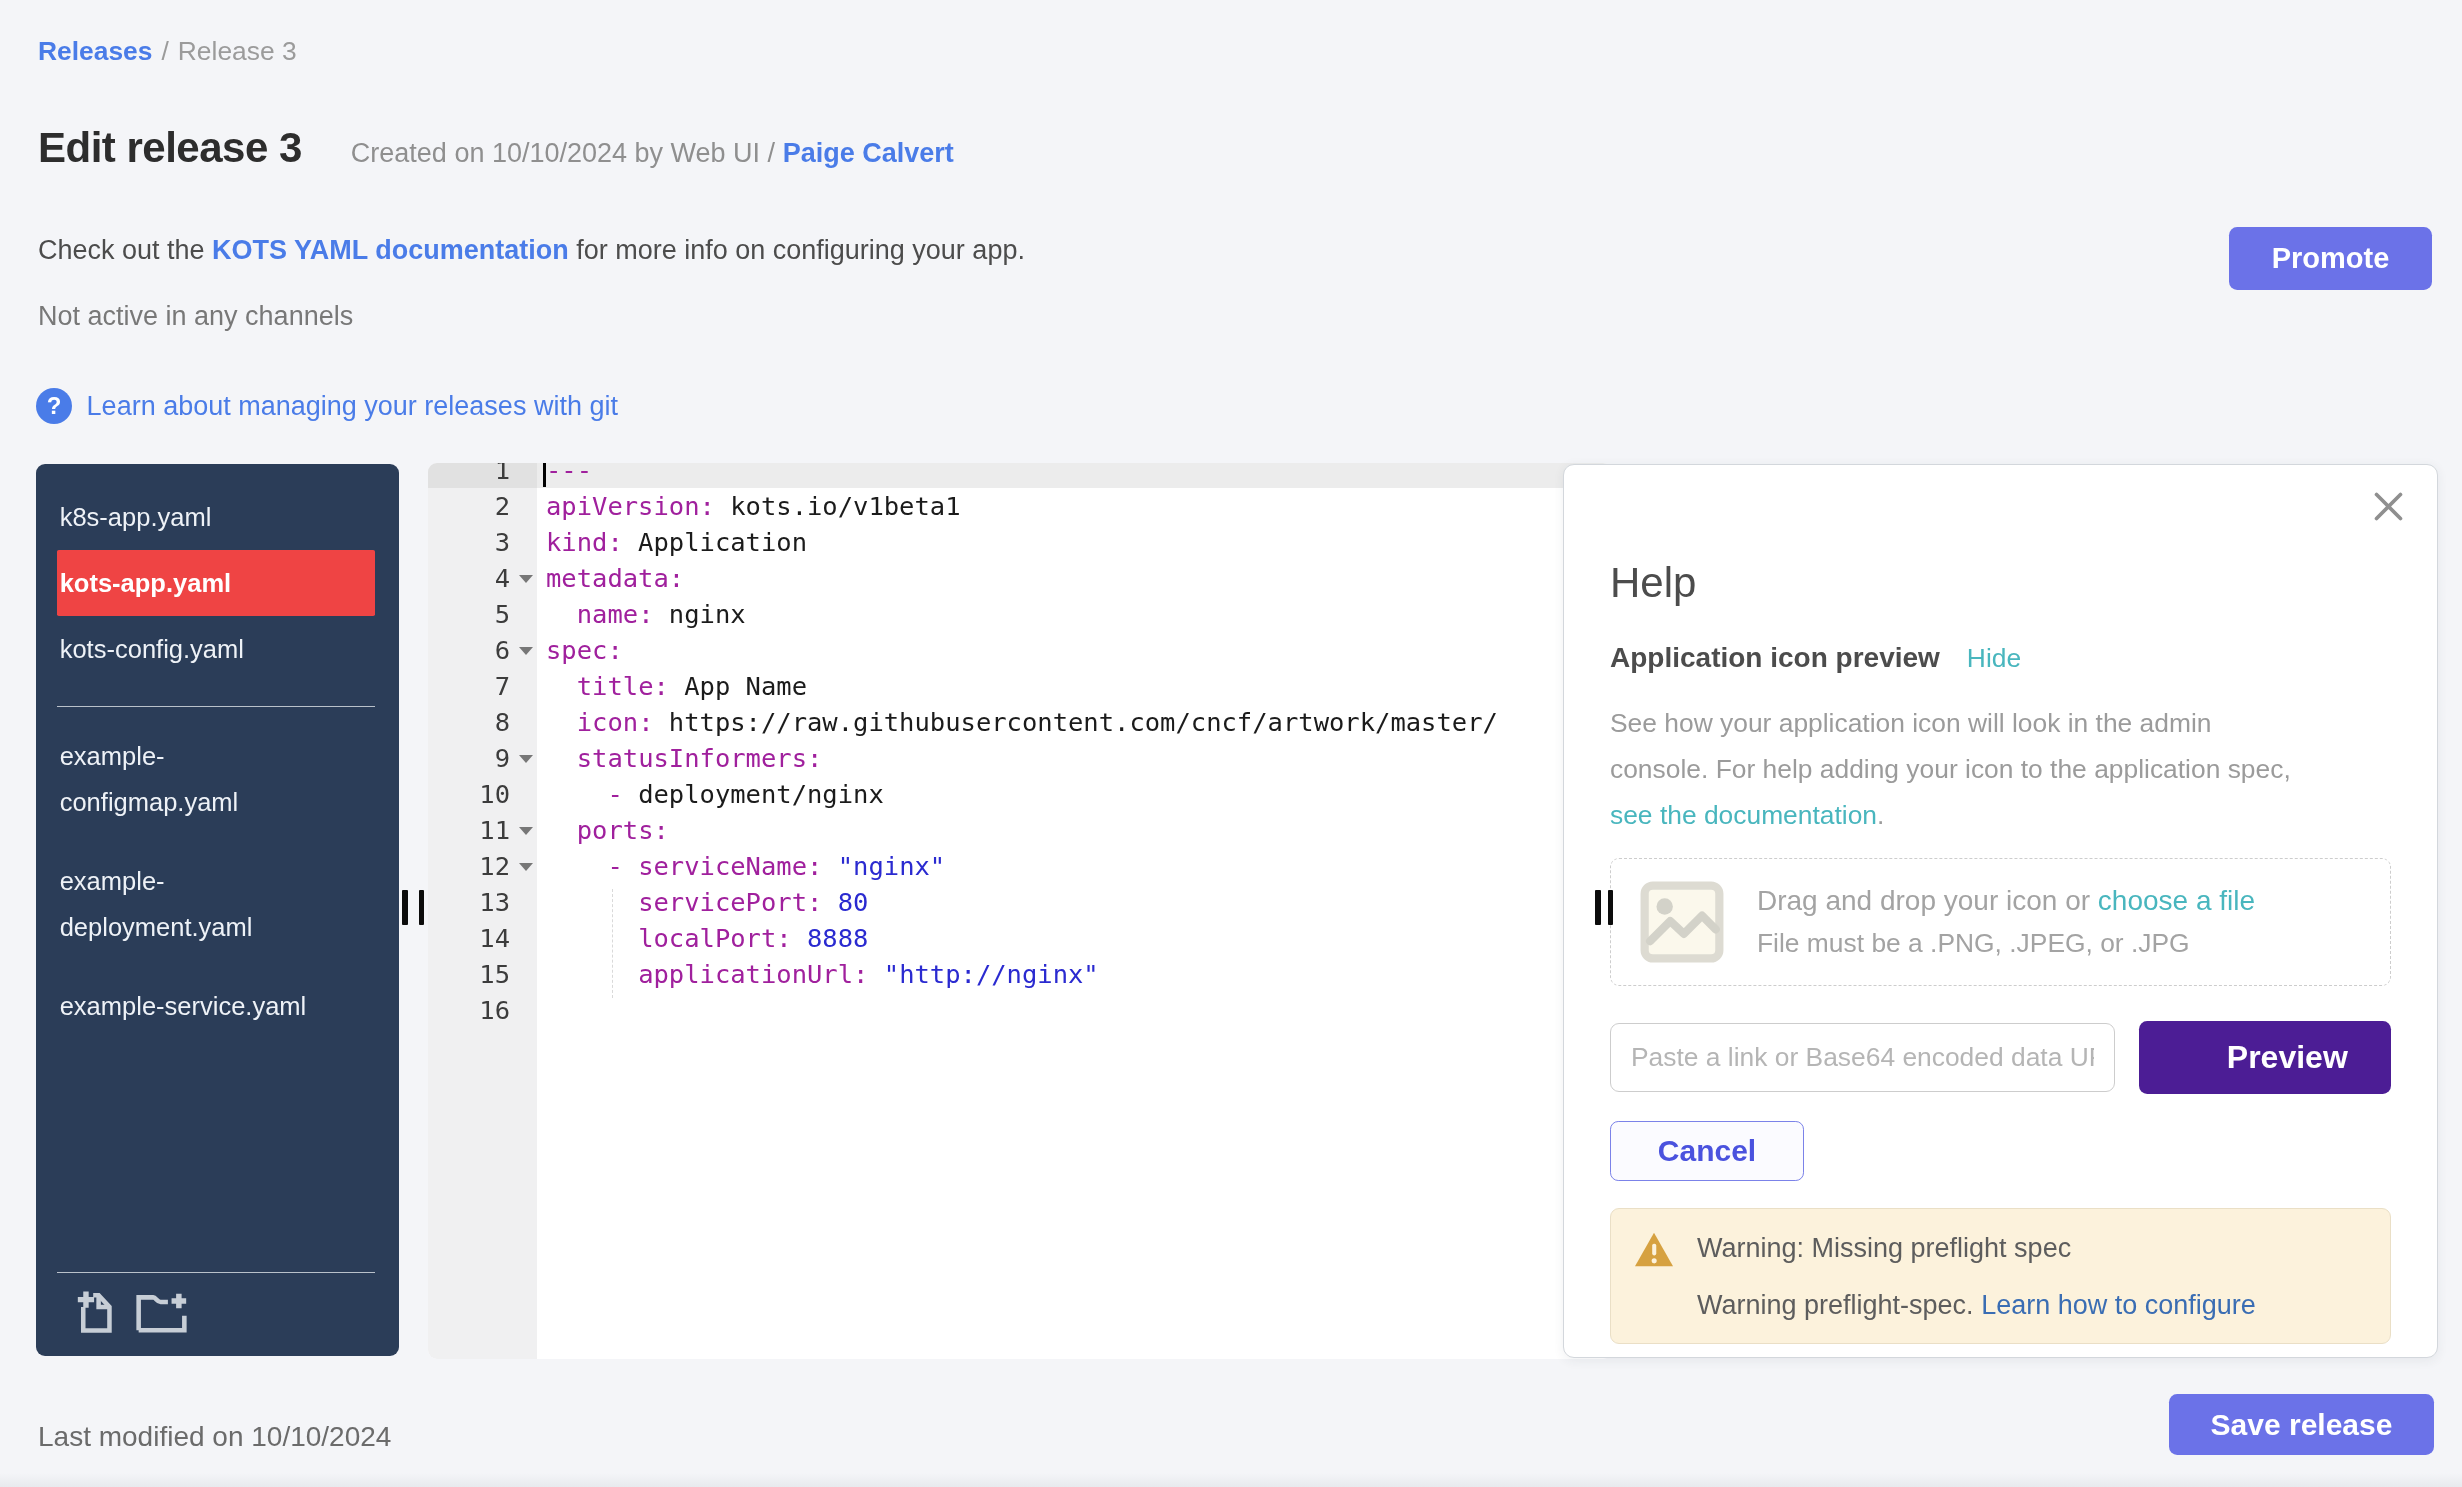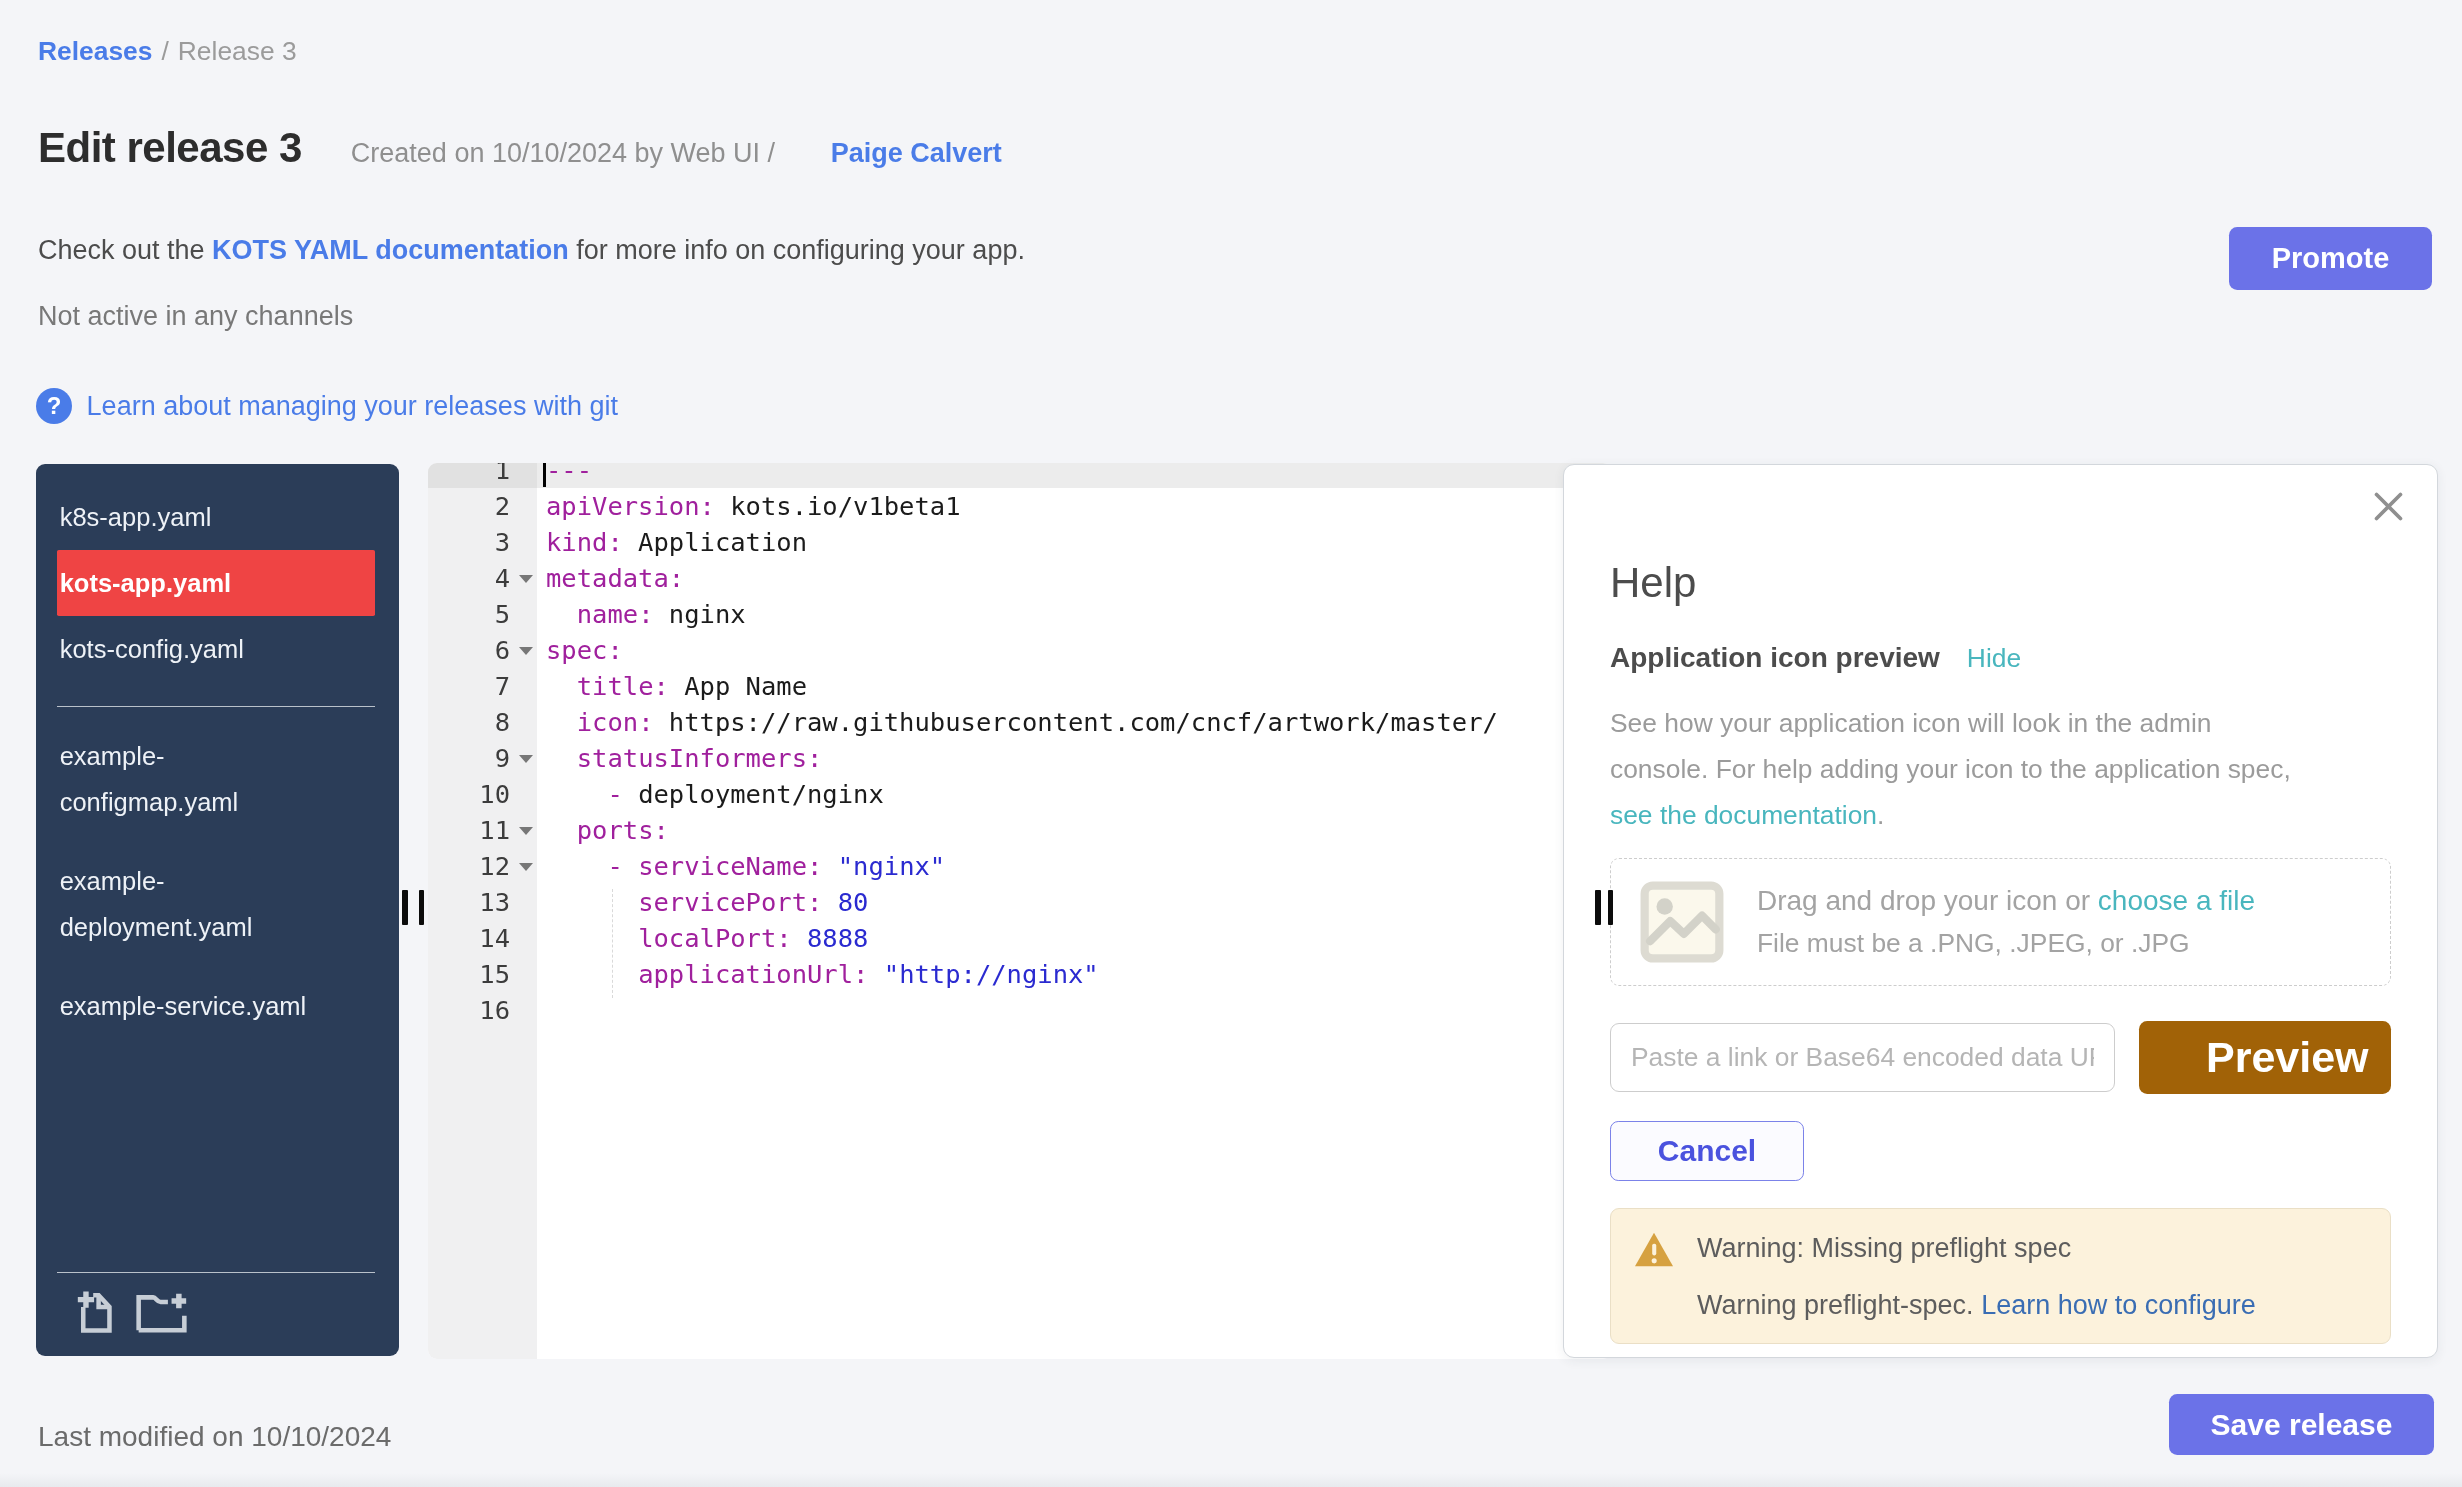--- a/index.html
+++ b/index.html
@@ -8,21 +8,21 @@
   .stage::after{content:"";position:absolute;left:0;right:0;bottom:0;height:14.6px;
          background:linear-gradient(#f4f5f8,#e7e9ed);pointer-events:none;}
 
   
   .breadcrumb{position:absolute;left:38px;top:36px;font-size:26.4px;color:#9b9b9b;}
   .breadcrumb .bc-link{color:#4a7ce8;font-weight:700;cursor:pointer;}
   .breadcrumb .bc-sep{margin:0 9px;color:#9b9b9b;}
   .title-row{position:absolute;left:38px;top:124px;display:flex;align-items:baseline;gap:49px;}
   .page-title{font-size:42px;font-weight:700;color:#2d2d2d;letter-spacing:-0.5px;}
   .created{font-size:27px;color:#8f8f8f;}
-  .created .author{color:#4a7ce8;font-weight:700;cursor:pointer;margin-left:48px;}
+  .created .author{color:#4a7ce8;font-weight:700;cursor:pointer;}
   .checkout{position:absolute;left:38px;top:235px;font-size:27px;color:#4c4c4c;}
   .checkout .doc-link{color:#4a7ce8;font-weight:700;cursor:pointer;}
   .not-active{position:absolute;left:38px;top:301px;font-size:27px;color:#787878;}
   .git-row{position:absolute;left:36px;top:388px;display:flex;align-items:center;gap:14.6px;cursor:pointer;}
   .q-icon{width:36px;height:36px;border-radius:50%;background:#4a7ce8;color:#fff;font-size:24px;
           font-weight:700;display:flex;align-items:center;justify-content:center;}
   .git-link{font-size:27px;color:#4a7ce8;}
   .btn{display:flex;align-items:center;justify-content:center;color:#fff;font-weight:700;
        background:#6b72e8;border-radius:8.2px;cursor:pointer;}
   .promote-btn{position:absolute;left:2229px;top:227px;width:203px;height:63px;font-size:29px;}
@@ -87,22 +87,22 @@
             display:flex;align-items:center;gap:33px;padding-left:29px;box-sizing:content-box;
             width:calc(100% - 31px);cursor:pointer;}
   .dz-line1{font-size:28px;color:#a3a3a3;}
   .dz-line1 .teal-link{color:#49b6be;cursor:pointer;}
   .dz-line2{font-size:26.4px;color:#a3a3a3;margin-top:11px;}
   .input-row{margin-top:35px;display:flex;gap:24px;align-items:center;}
   .url-input{width:526px;height:69px;border:1.8px solid #cdcdcd;border-radius:9px;font-size:26.4px;
              padding:0 20px;color:#555;font-family:"Liberation Sans",sans-serif;box-sizing:border-box;
              outline:none;background:#fff;}
   .url-input::placeholder{color:#b5b5b5;}
-  .preview-btn{width:217px;height:73px;background:#a16207;border-radius:8.2px;color:#fff;
-               font-size:43px;font-weight:700;display:flex;align-items:center;justify-content:center;
+  .preview-btn{width:217px;height:73px;background:#4c1d95;border-radius:8.2px;color:#fff;
+               font-size:32px;font-weight:700;display:flex;align-items:center;justify-content:center;
                cursor:default;padding-left:45px;}
   .cancel-btn{margin-top:27px;width:194px;height:60px;background:#fbfbff;border:1.8px solid #7b82e9;
               border-radius:8.2px;color:#4a52de;font-size:30px;font-weight:700;display:flex;
               align-items:center;justify-content:center;cursor:pointer;box-sizing:border-box;}
   .warning-box{margin-top:27px;background:#fcf2dc;border:0.9px solid #eadfc6;border-radius:9px;
                padding:22px 25.5px 20px 22px;display:flex;gap:22px;align-items:flex-start;}
   .warn-texts{font-size:27px;color:#5d5d5d;}
   .warn-line1{line-height:35px;}
   .warn-line2{line-height:35px;margin-top:22px;}
   .warn-link{color:#3a6db3;cursor:pointer;}

